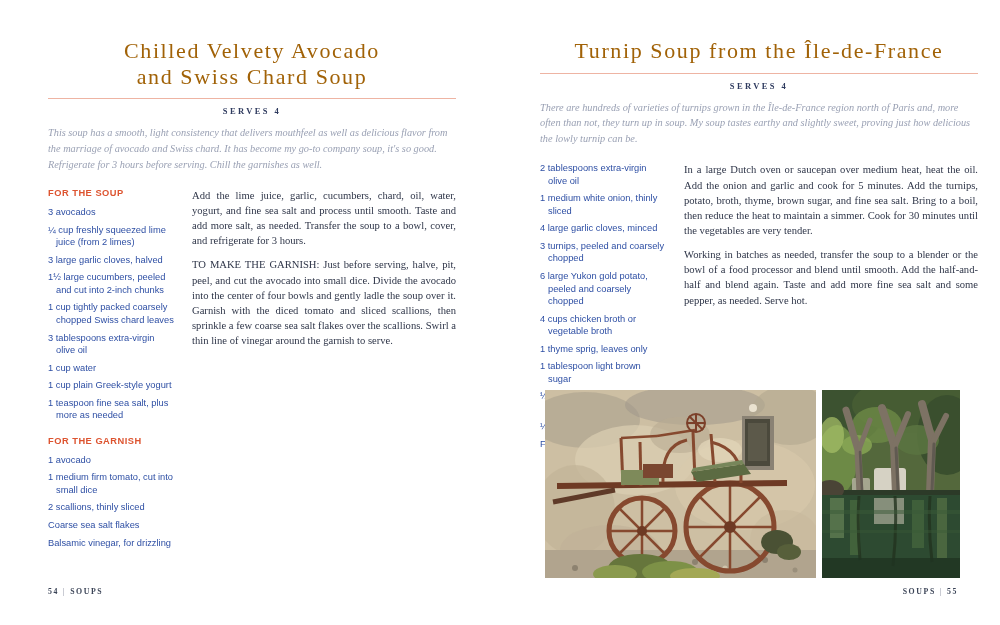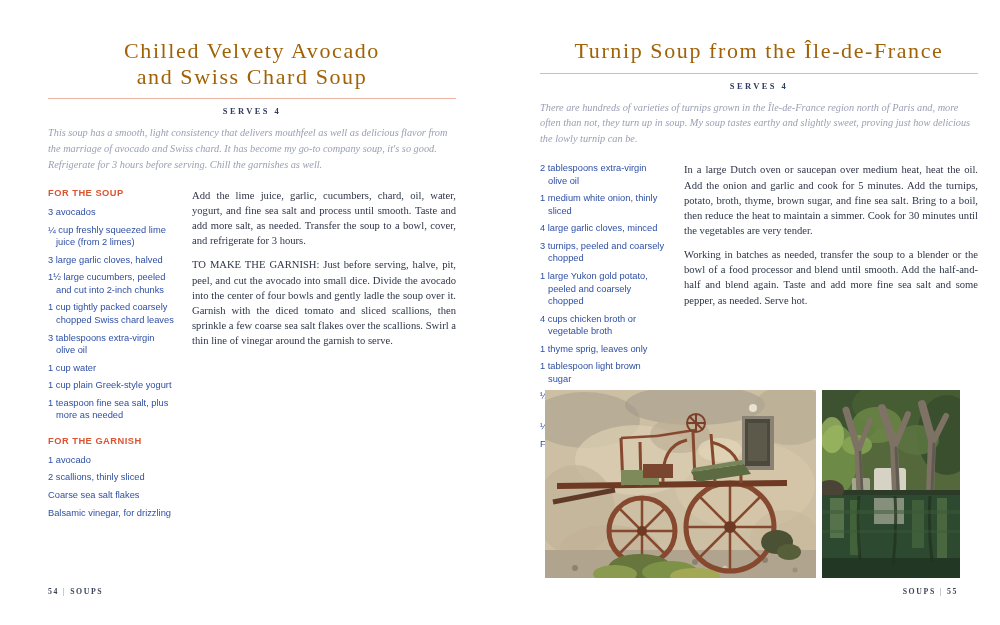--- a/index.html
+++ b/index.html
@@ -82,20 +82,21 @@
             <li>1½ large cucumbers, peeled and cut into 2-inch chunks</li>
             <li>1 cup tightly packed coarsely chopped Swiss chard leaves</li>
             <li>3 tablespoons extra-virgin olive oil</li>
             <li>1 cup water</li>
             <li>1 cup plain Greek-style yogurt</li>
             <li>1 teaspoon fine sea salt, plus more as needed</li>
           </ul>
         <div class="ing-heading second">FOR THE GARNISH</div>
         <ul class="ing-list">
             <li>1 avocado</li>
+            <li>1 medium firm tomato, cut into small dice</li>
             <li>2 scallions, thinly sliced</li>
             <li>Coarse sea salt flakes</li>
             <li>Balsamic vinegar, for drizzling</li>
           </ul>
       </div>
       <div class="step-col steps">
           <p>Add the lime juice, garlic, cucumbers, chard, oil, water, yogurt, and fine sea salt and process until smooth. Taste and add more salt, as needed. Transfer the soup to a bowl, cover, and refrigerate for 3 hours.</p>
           <p>TO MAKE THE GARNISH: Just before serving, halve, pit, peel, and cut the avocado into small dice. Divide the avocado into the center of four bowls and gently ladle the soup over it. Garnish with the diced tomato and sliced scallions, then sprinkle a few coarse sea salt flakes over the scallions. Swirl a thin line of vinegar around the garnish to serve.</p>
         </div>
     </div>
@@ -107,21 +108,21 @@
     <div class="serves">SERVES 4</div>
     <p class="intro">There are hundreds of varieties of turnips grown in the Île-de-France region north of Paris and, more often than not, they turn up in soup. My soup tastes earthy and slightly sweet, proving just how delicious the lowly turnip can be.</p>
 
     <div class="cols">
       <div class="ing-col">
         <ul class="ing-list">
             <li>2 tablespoons extra-virgin olive oil</li>
             <li>1 medium white onion, thinly sliced</li>
             <li>4 large garlic cloves, minced</li>
             <li>3 turnips, peeled and coarsely chopped</li>
-            <li>1 large Yukon gold potato, peeled and coarsely chopped</li>
+            <li>6 large Yukon gold potato, peeled and coarsely chopped</li>
             <li>4 cups chicken broth or vegetable broth</li>
             <li>1 thyme sprig, leaves only</li>
             <li>1 tablespoon light brown sugar</li>
             <li>½ teaspoon fine sea salt, plus more as needed</li>
             <li>¼ cup half-and-half</li>
             <li>Freshly ground black pepper (optional)</li>
           </ul>
       </div>
       <div class="step-col steps">
           <p>In a large Dutch oven or saucepan over medium heat, heat the oil. Add the onion and garlic and cook for 5 minutes. Add the turnips, potato, broth, thyme, brown sugar, and fine sea salt. Bring to a boil, then reduce the heat to maintain a simmer. Cook for 30 minutes until the vegetables are very tender.</p>

